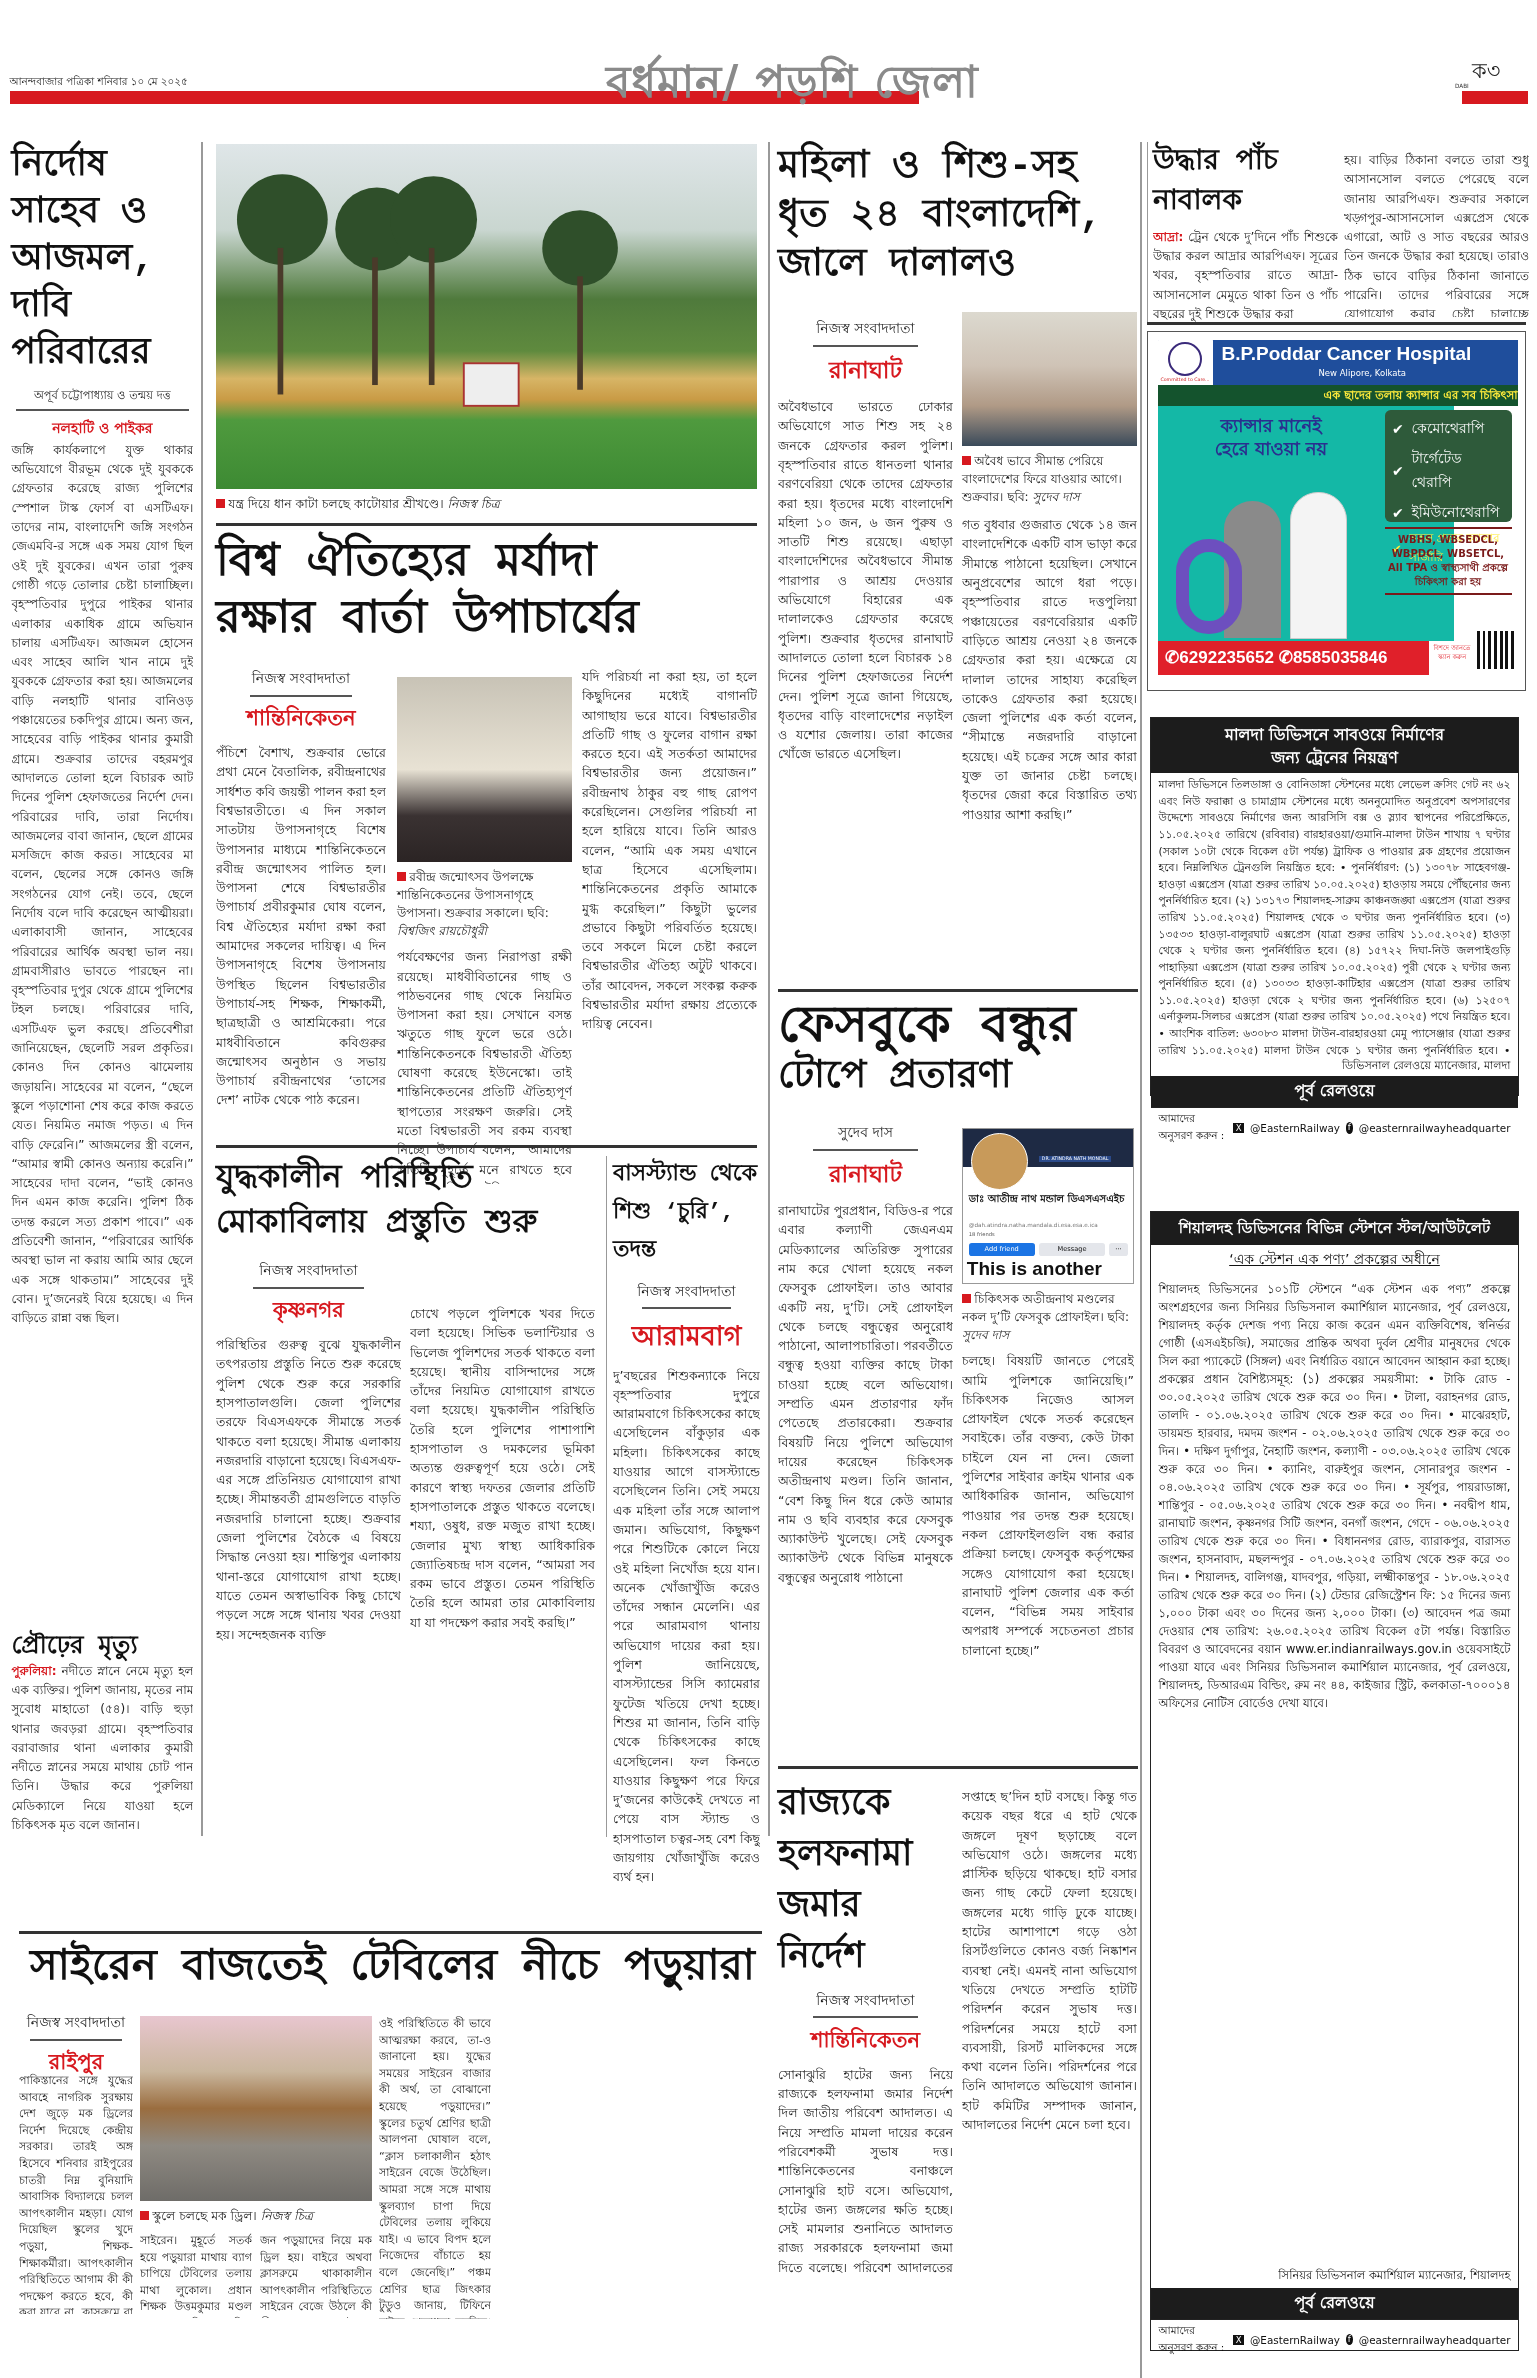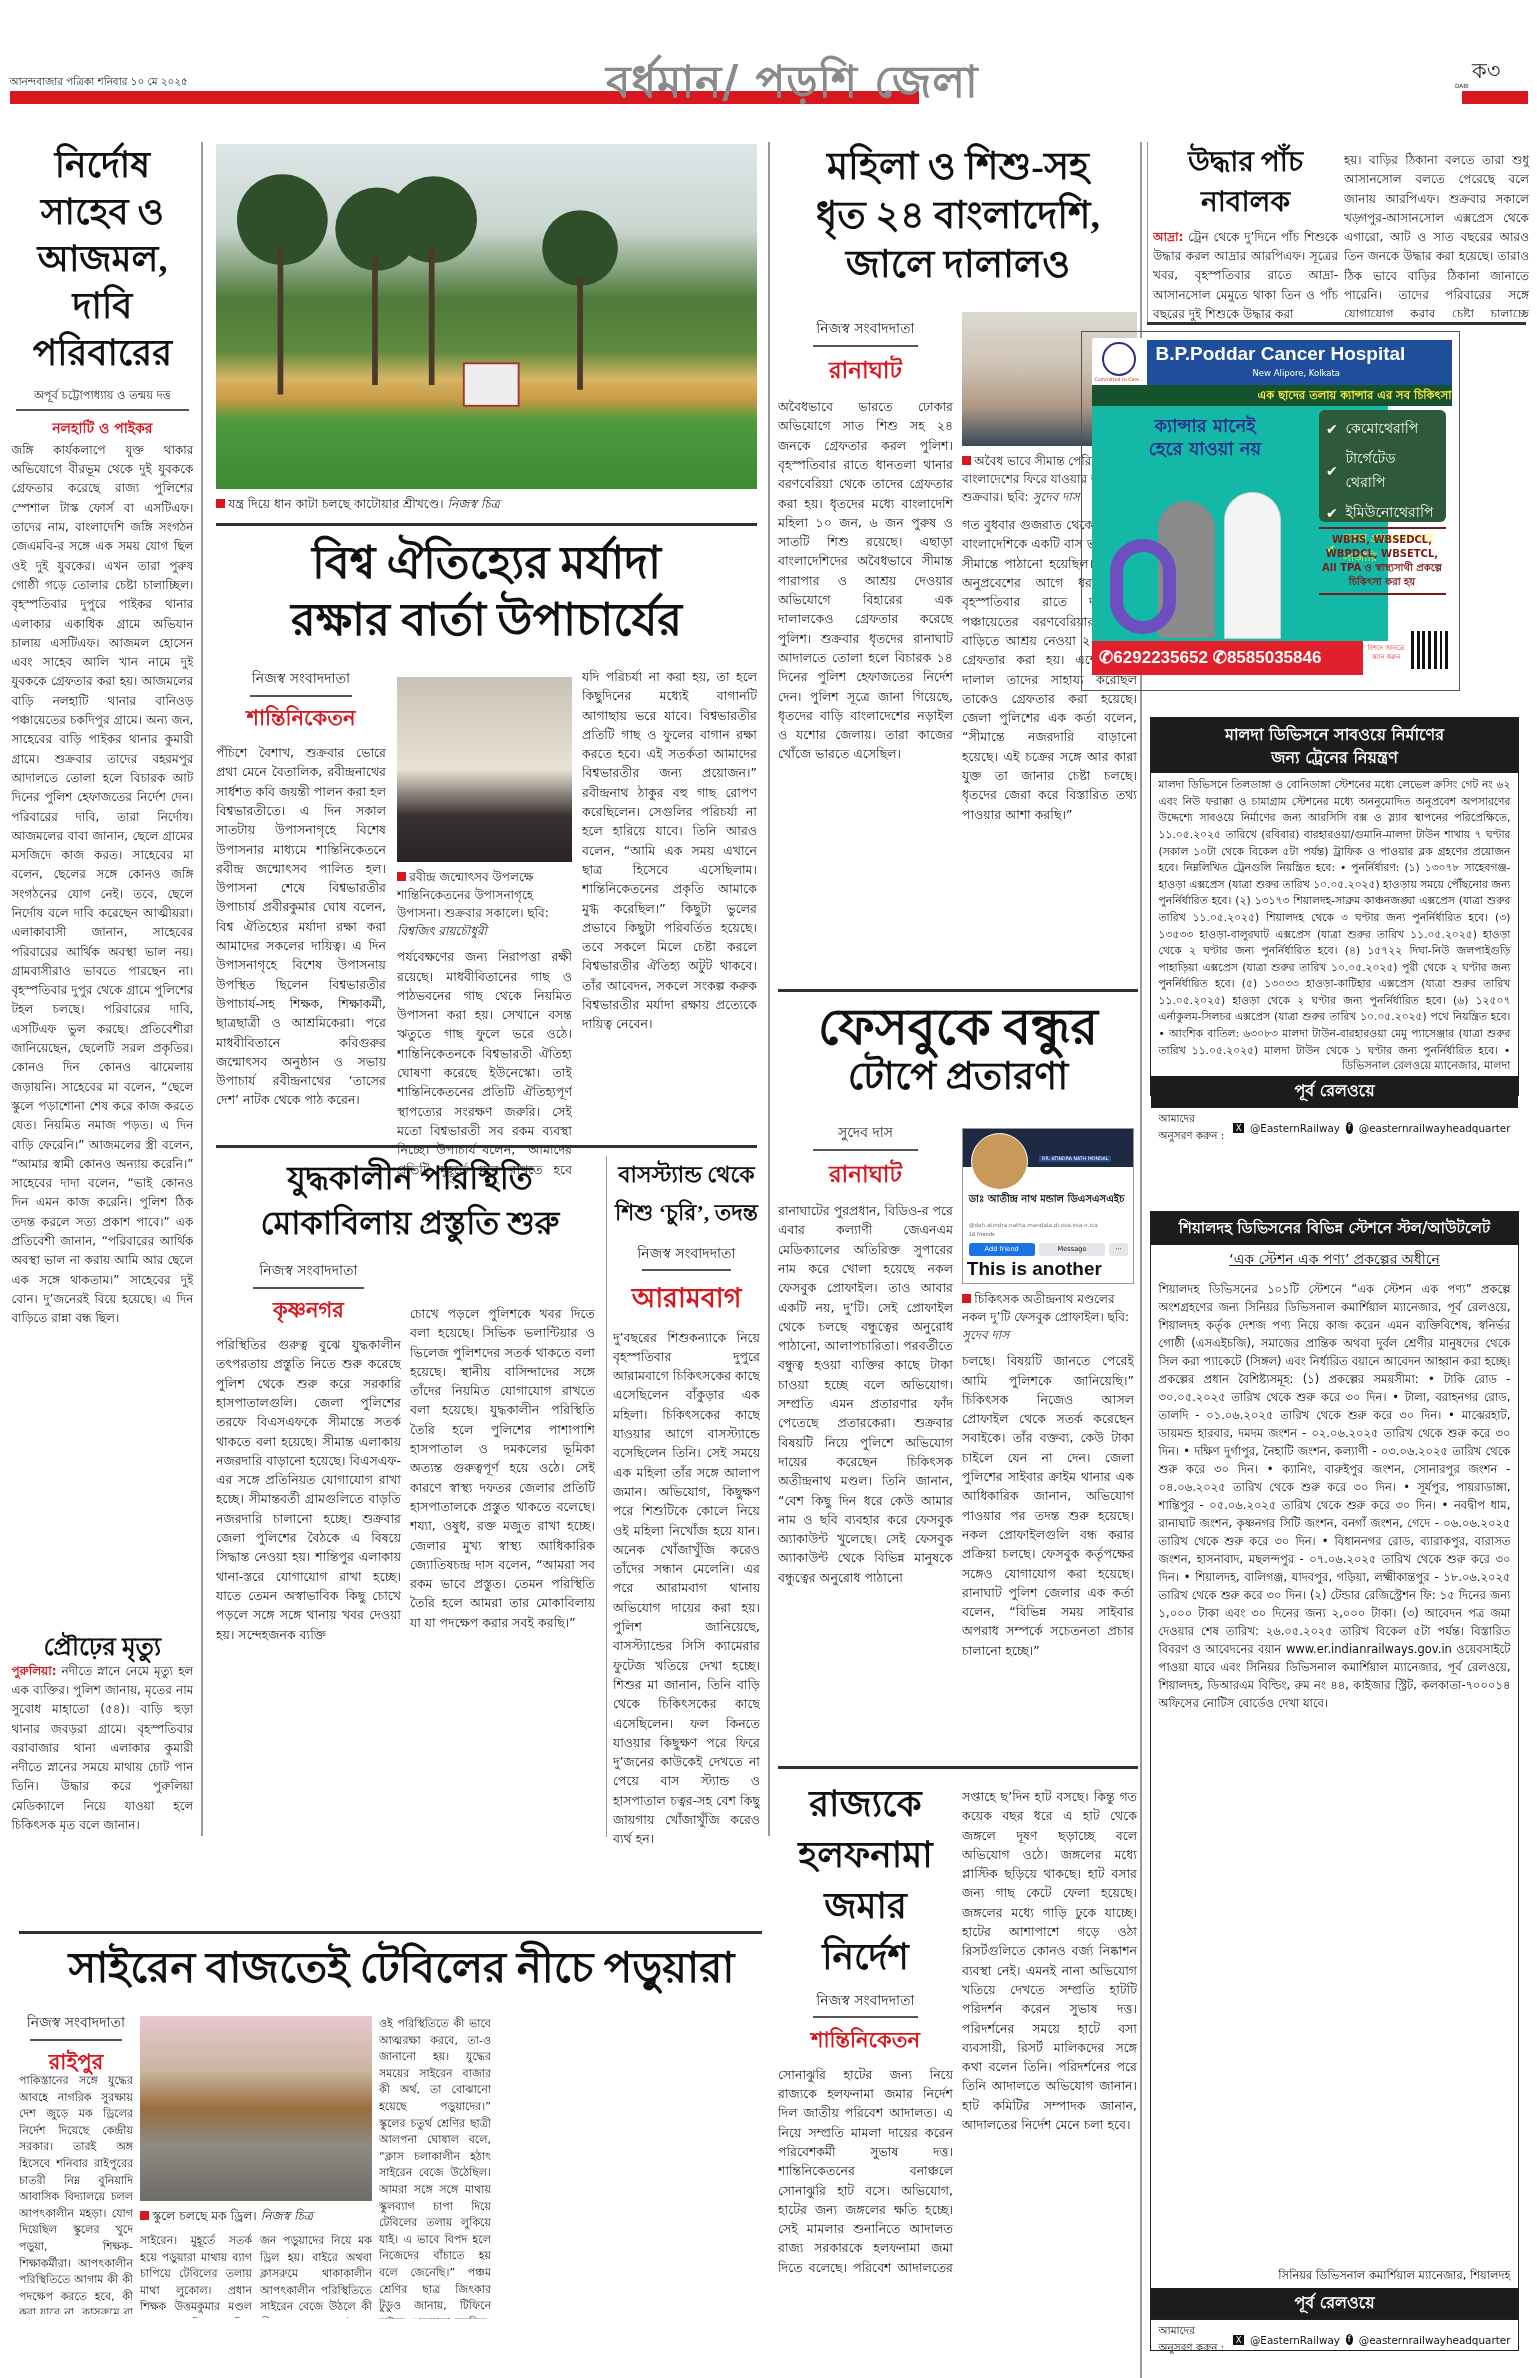--- a/index.html
+++ b/index.html
@@ -5,21 +5,21 @@
 *{box-sizing:border-box;margin:0;padding:0}
 body{width:1538px;height:2378px;background:#fff;font-family:"DejaVu Sans",sans-serif;color:#111;position:relative;overflow:hidden}
 .abs{position:absolute}
 .masthead-left{left:9.5px;top:74px;font-size:10.4px;color:#222}
 .redbar{height:13.2px;background:#d7191f;top:91px}
 .section-title{left:606px;top:49px;font-size:44px;font-weight:bold;color:#8a8a8a;font-family:"DejaVu Serif",serif;letter-spacing:0.9px;white-space:nowrap}
 .pageno{left:1472px;top:55px;font-size:21px;color:#222}
 .dabi{left:1455px;top:83px;font-size:5.7px;color:#333}
 .vrule{width:1.9px;background:#999}
 .hrule{height:2.8px;background:#333}
-.headline{font-weight:bold;text-align:center;line-height:1.15;color:#111;font-family:Liberation Serif, serif}
+.headline{font-weight:bold;line-height:1.15;color:#111;font-family:Liberation Mono, monospace}
 .byline{text-align:center;font-size:14px;color:#222}
 .dateline{text-align:center;font-size:24.6px;font-weight:bold;color:#d7191f}
 .dl-rule{height:1.9px;background:#555;margin:3.8px auto 5.7px;width:60%}
 .body{font-size:12.5px;line-height:19.3px;text-align:justify;color:#1a1a1a;overflow:hidden}
 .caption{font-size:12.3px;line-height:18px;color:#222}
 .caption .sq{display:inline-block;width:8.5px;height:8.5px;background:#d7191f;margin-right:3.8px}
 .caption i{font-style:italic}
 .photo{background:#777;overflow:hidden}
 .red{color:#d7191f;font-weight:bold}
 .ad-box{border:1.9px solid #222}
@@ -177,21 +177,21 @@
 <div class="abs vrule" style="left:1147px;top:142px;height:180px;width:0.9px"></div>
 <div class="abs" style="left:1153px;top:142px;width:185px">
   <div class="headline" style="font-size:28px;line-height:40px">উদ্ধার পাঁচ নাবালক</div>
   <div class="body" style="height:104px;margin-top:5.7px;font-size:12px"><span class="red">আদ্রা:</span> <span>ট্রেন থেকে দু’দিনে পাঁচ শিশুকে উদ্ধার করল আদ্রার আরপিএফ। সূত্রের খবর, বৃহস্পতিবার রাতে আদ্রা-আসানসোল মেমুতে থাকা তিন ও পাঁচ বছরের দুই শিশুকে উদ্ধার করা</span></div>
 </div>
 <div class="abs" style="left:1344px;top:151px;width:185px">
   <div class="body" style="height:166px;font-size:12px">হয়। বাড়ির ঠিকানা বলতে তারা শুধু আসানসোল বলতে পেরেছে বলে জানায় আরপিএফ। শুক্রবার সকালে খড়্গপুর-আসানসোল এক্সপ্রেস থেকে এগারো, আট ও সাত বছরের আরও তিন জনকে উদ্ধার করা হয়েছে। তারাও ঠিক ভাবে বাড়ির ঠিকানা জানাতে পারেনি। তাদের পরিবারের সঙ্গে যোগাযোগ করার চেষ্টা চালাচ্ছে আরপিএফ।</div>
 </div>
 <div class="abs hrule" style="left:1147px;top:322px;width:379px"></div>
 
-<div class="abs ad-box" style="left:1081px;top:331px;width:379px;height:360px;border-color:#555">
+<div class="abs ad-box" style="left:1147px;top:331px;width:379px;height:360px;border-color:#555">
   <div style="position:absolute;left:9.5px;top:7.6px;width:360px;height:45px;background:#1f4e9c">
     <div style="position:absolute;left:0;top:-1.9px;width:55px;height:55px;background:#fff;border-radius:2.8px;text-align:center">
       <div style="width:34px;height:34px;border-radius:50%;border:2.8px solid #3a2a7a;margin:3.8px auto 1.9px"></div>
       <div style="font-size:4.7px;color:#d02020">Committed to Care...</div>
     </div>
     <div style="position:absolute;left:64px;top:3.8px;color:#fff;font-family:'Liberation Sans',sans-serif;font-weight:bold;font-size:19px">B.P.Poddar Cancer Hospital</div>
     <div style="position:absolute;left:161px;top:28px;color:#fff;font-size:8.5px">New Alipore, Kolkata</div>
   </div>
   <div style="position:absolute;left:9.5px;top:53px;width:360px;height:21px;background:#14532d;color:#ffeb3b;font-weight:bold;font-size:11.4px;text-align:right;line-height:21px;padding-left:47px">এক ছাদের তলায় ক্যান্সার এর সব চিকিৎসা</div>
   <div style="position:absolute;left:9.5px;top:74px;width:296px;height:235px;background:#14b8a6">

